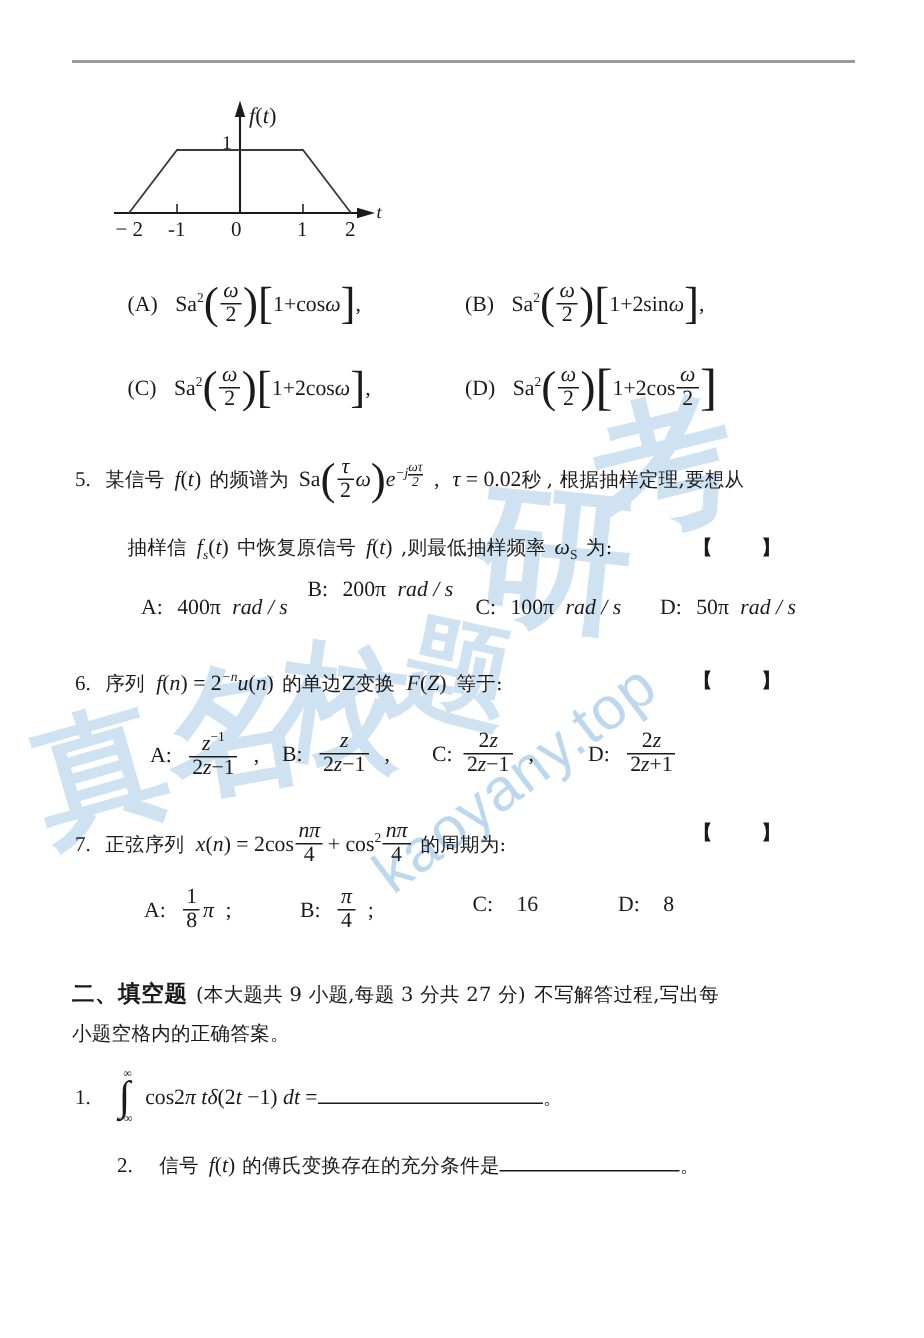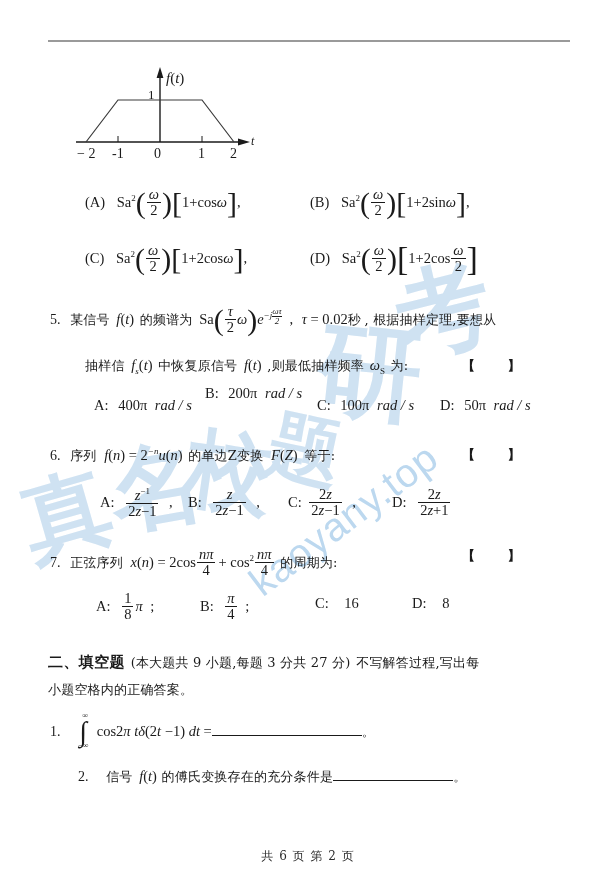--- a/index.html
+++ b/index.html
@@ -403,17 +403,14 @@
     <span style="margin-left:1px;"><span class="mn">cos2</span><span class="mi">π</span> <span class="mi">t</span><span class="mi">δ</span><span class="op">(</span><span class="mn">2</span><span class="mi">t</span> <span class="mn">−1</span><span class="op">)</span> <span class="mi">dt</span> <span class="mn">=</span></span><span class="blankline" style="width:150px;"></span><span class="cjk">。</span>
   </div>
 
   <div class="row" style="left:50px; top:768px;margin-left:28px;">
     <span class="qnum">2.</span>
     <span class="cjk" style="margin-left:14px;">信号</span>
     <span style="margin-left:3px;"><span class="mi">f</span><span class="op">(</span><span class="mi">t</span><span class="op">)</span></span>
     <span class="cjk" style="margin-left:1px;">的傅氏变换存在的充分条件是</span><span class="blankline" style="width:120px;"></span><span class="cjk">。</span>
   </div>
 
-  <div id="footer">
-    <span>共 6 页  第 2 页</span>
-  </div>
 
 </div>
 
 </body></html>

